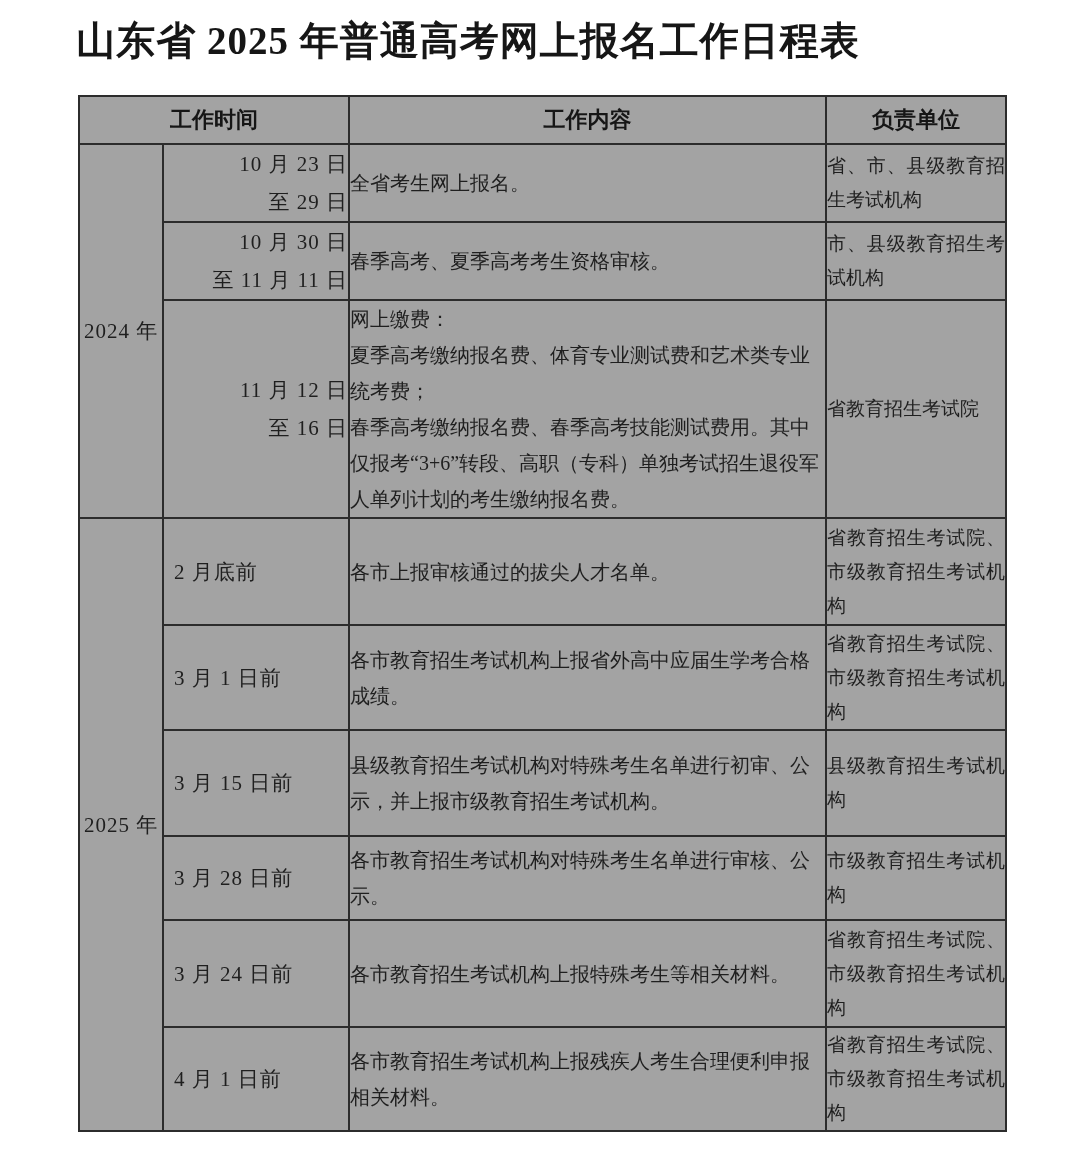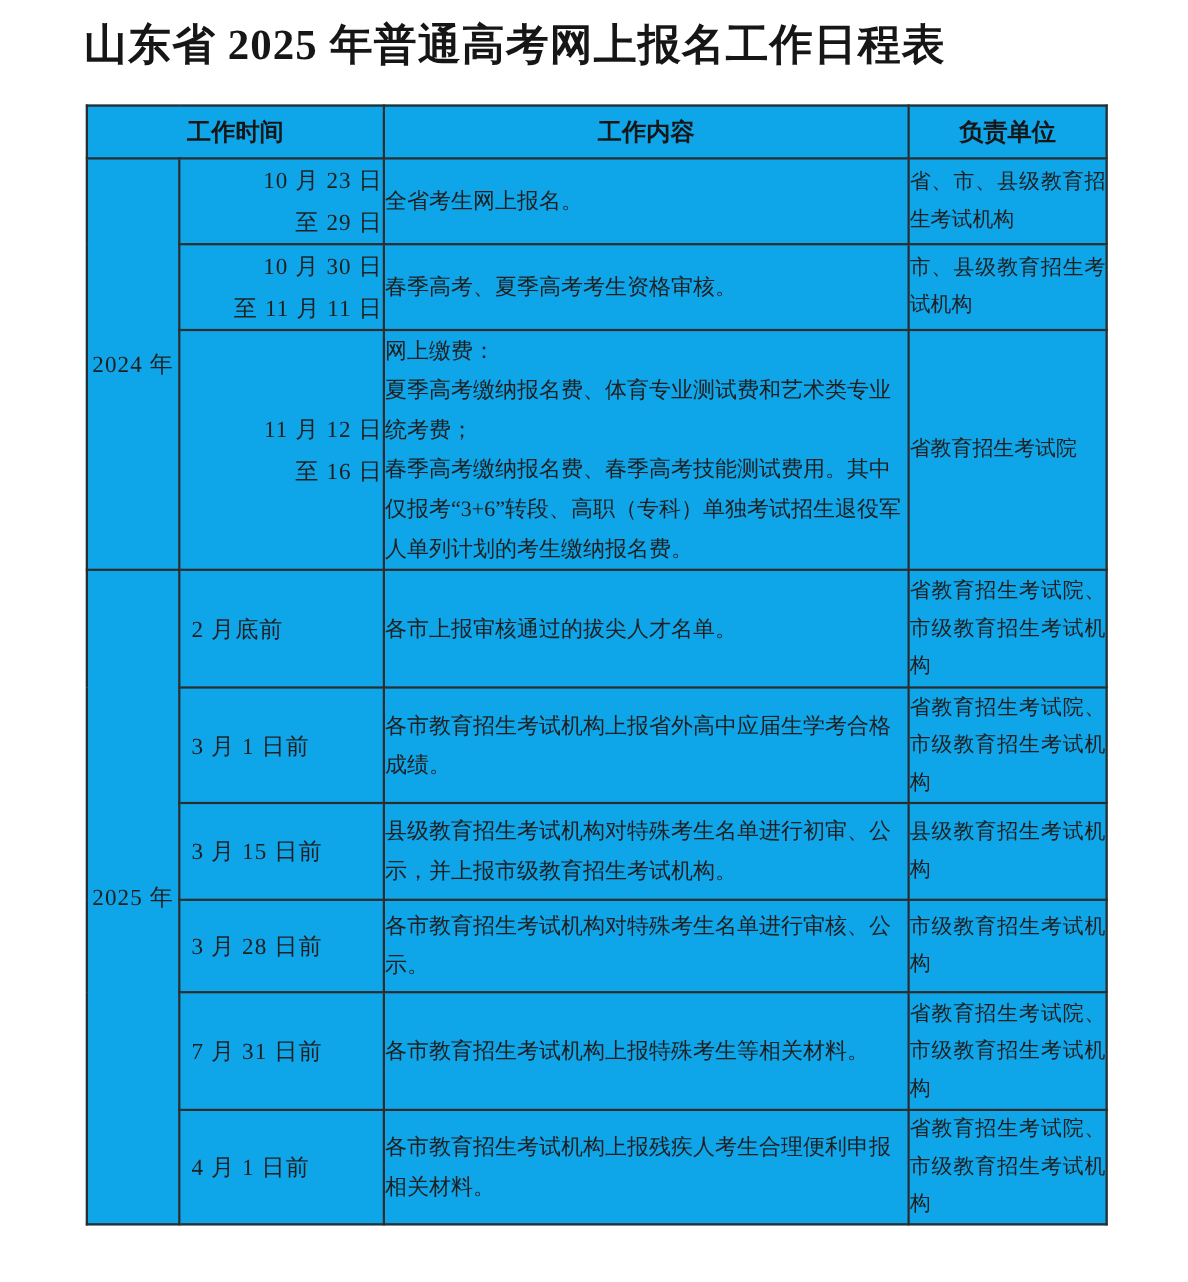--- a/index.html
+++ b/index.html
@@ -24,21 +24,21 @@
     color: #161616;
   }
   .table-wrap {
     position: absolute;
     top: 95px; left: 78px;
   }
   table.schedule {
     border-collapse: collapse;
     table-layout: fixed;
     width: 927px;
-    background: #0ea5e9;
+    background: #a3a3a3;
   }
   table.schedule th, table.schedule td {
     border: 2px solid #2c2c2c;
     vertical-align: middle;
     padding: 0;
     overflow: hidden;
   }
   thead tr { height: 48px; }
   th.col-header {
     font-family: "Liberation Sans", sans-serif;
@@ -127,36 +127,36 @@
           </td>
           <td class="unit-cell">省教育招生考试院、市级教育招生考试机构</td>
         </tr>
         <tr class="group-2025" style="height: 105px;">
           <td class="time-cell"><span>3 月 1 日前</span></td>
           <td class="content-cell">
             <div>各市教育招生考试机构上报省外高中应届生学考合格成绩。</div>
           </td>
           <td class="unit-cell">省教育招生考试院、市级教育招生考试机构</td>
         </tr>
-        <tr class="group-2025" style="height: 88px;">
+        <tr class="group-2025" style="height: 106px;">
           <td class="time-cell"><span>3 月 15 日前</span></td>
           <td class="content-cell">
             <div>县级教育招生考试机构对特殊考生名单进行初审、公示，并上报市级教育招生考试机构。</div>
           </td>
           <td class="unit-cell">县级教育招生考试机构</td>
         </tr>
         <tr class="group-2025" style="height: 84px;">
           <td class="time-cell"><span>3 月 28 日前</span></td>
           <td class="content-cell">
             <div>各市教育招生考试机构对特殊考生名单进行审核、公示。</div>
           </td>
           <td class="unit-cell">市级教育招生考试机构</td>
         </tr>
         <tr class="group-2025" style="height: 107px;">
-          <td class="time-cell"><span>7 月 31 日前</span></td>
+          <td class="time-cell"><span>3 月 24 日前</span></td>
           <td class="content-cell">
             <div>各市教育招生考试机构上报特殊考生等相关材料。</div>
           </td>
           <td class="unit-cell">省教育招生考试院、市级教育招生考试机构</td>
         </tr>
         <tr class="group-2025" style="height: 102px;">
           <td class="time-cell"><span>4 月 1 日前</span></td>
           <td class="content-cell">
             <div>各市教育招生考试机构上报残疾人考生合理便利申报相关材料。</div>
           </td>

